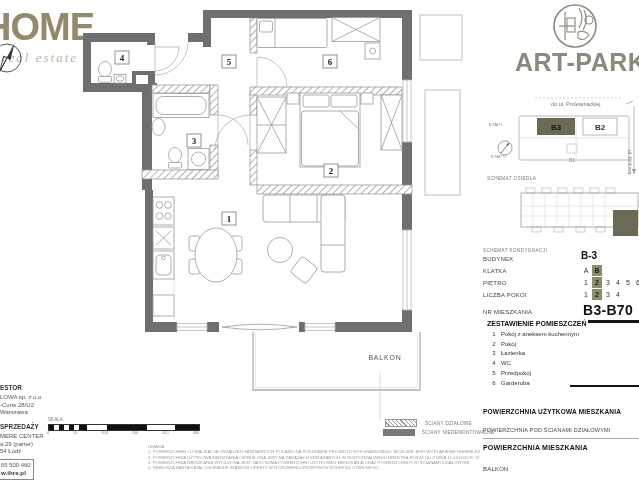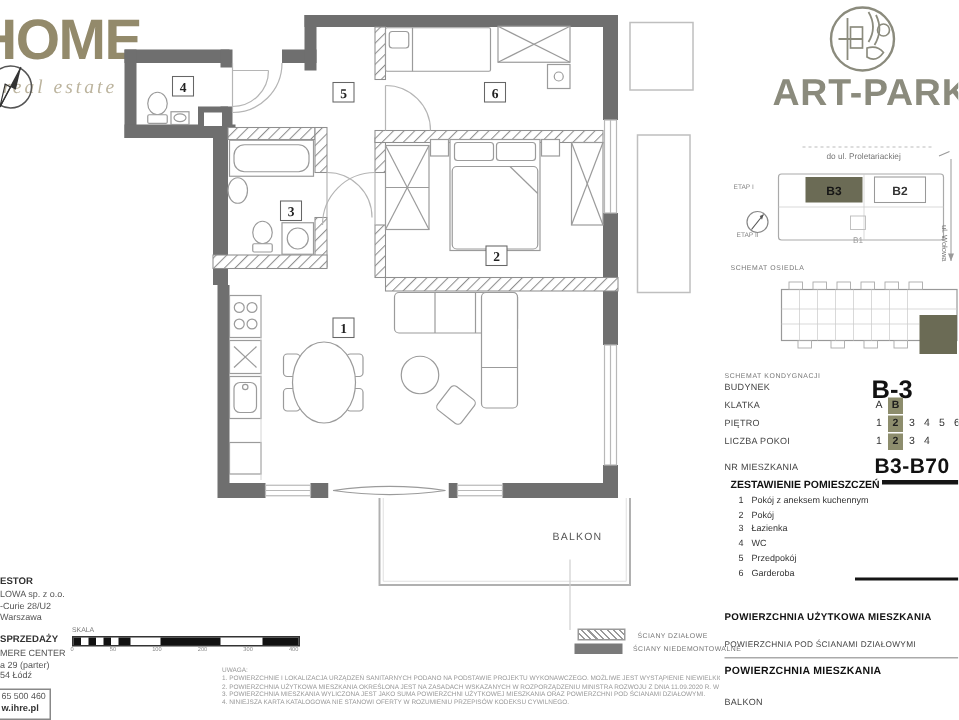--- a/index.html
+++ b/index.html
@@ -300,21 +300,21 @@
       <line x1="85" y1="7" x2="85" y2="41"></line>
         <line x1="1" y1="20" x2="118" y2="20"></line>
       <line x1="1" y1="30" x2="93" y2="30"></line>
     </g>
     <rect x="93" y="24" width="25" height="26" fill="#6b6b55"></rect>
   </svg>
 
   <div class="abs tinyhead" style="left:483px;top:248px">SCHEMAT KONDYGNACJI</div>
 
   <div class="abs row-label" style="left:483px;top:256px">BUDYNEK</div>
-  <div class="abs big-val" style="left:581px;top:250px;font-size:17px">B-3</div>
+  <div class="abs big-val" style="left:581px;top:250px;font-size:10px">B-3</div>
 
   <div class="abs row-label" style="left:483px;top:268px">KLATKA</div>
   <div class="abs opt-row" style="left:582px;top:265px">
     <span class="opt">A</span>
     <span class="opt hl">B</span>
   </div>
 
   <div class="abs row-label" style="left:483px;top:280px">PIĘTRO</div>
   <div class="abs opt-row" style="left:582px;top:277px">
     <span class="opt">1</span>

